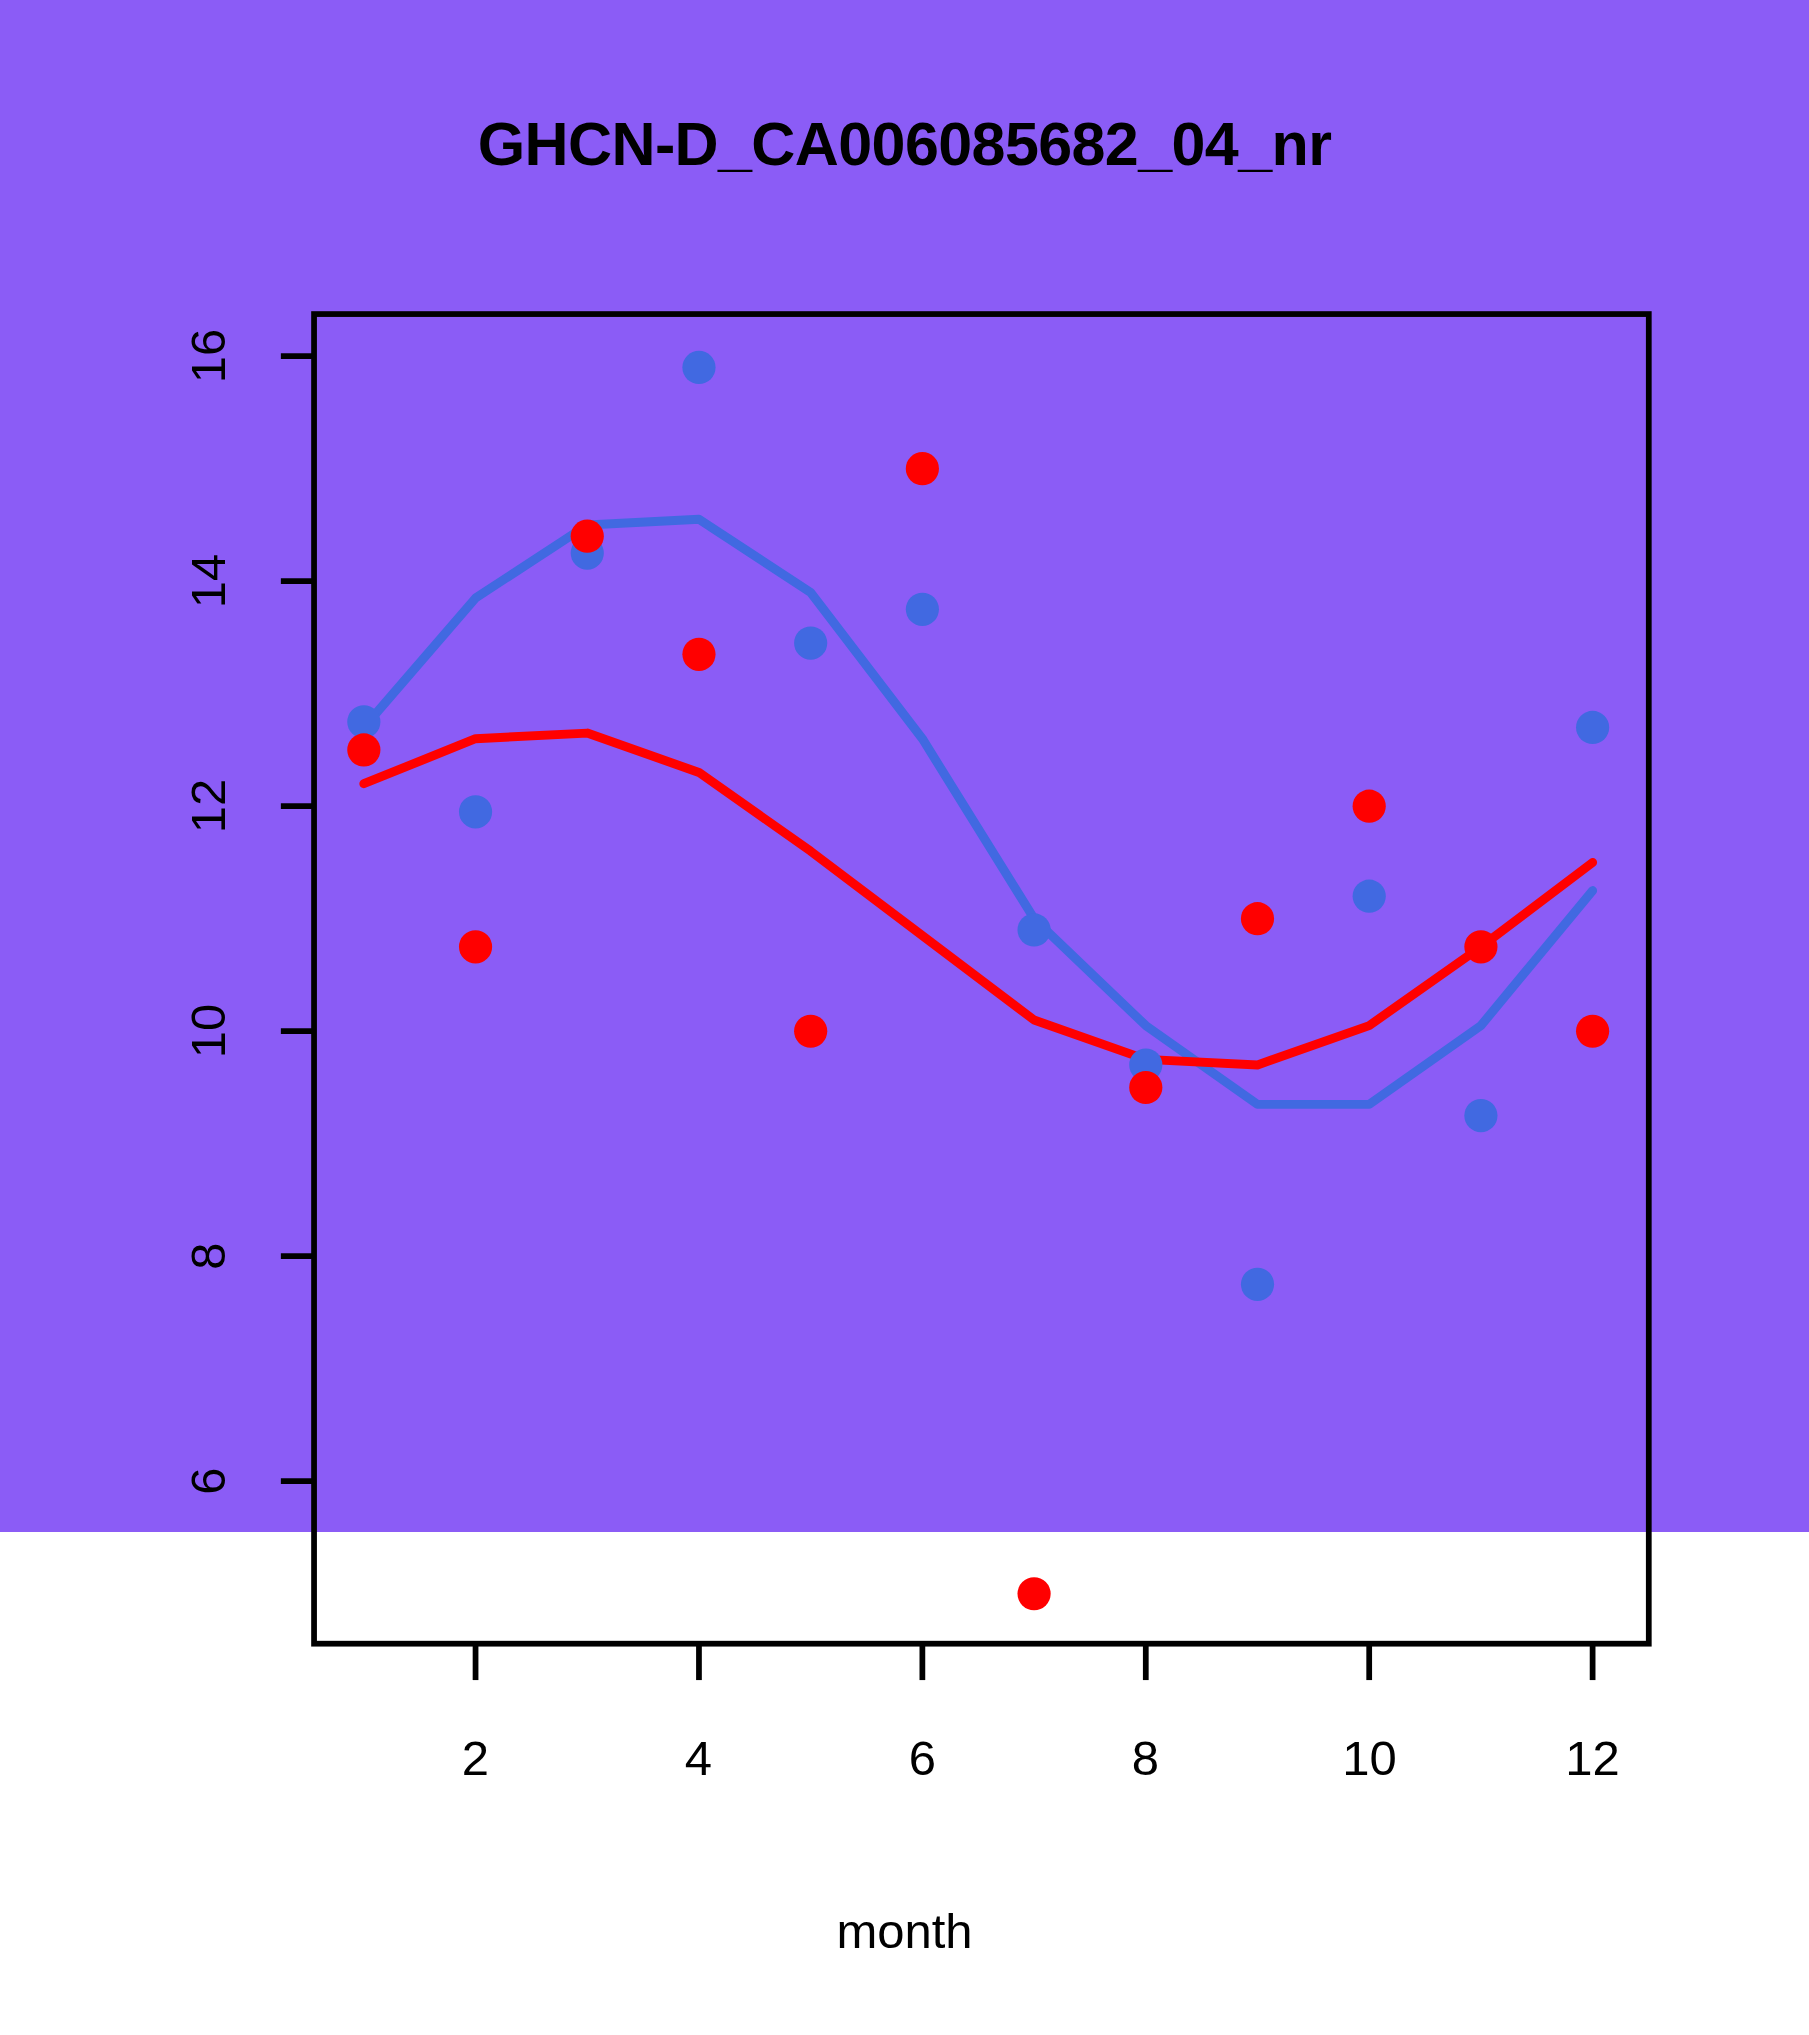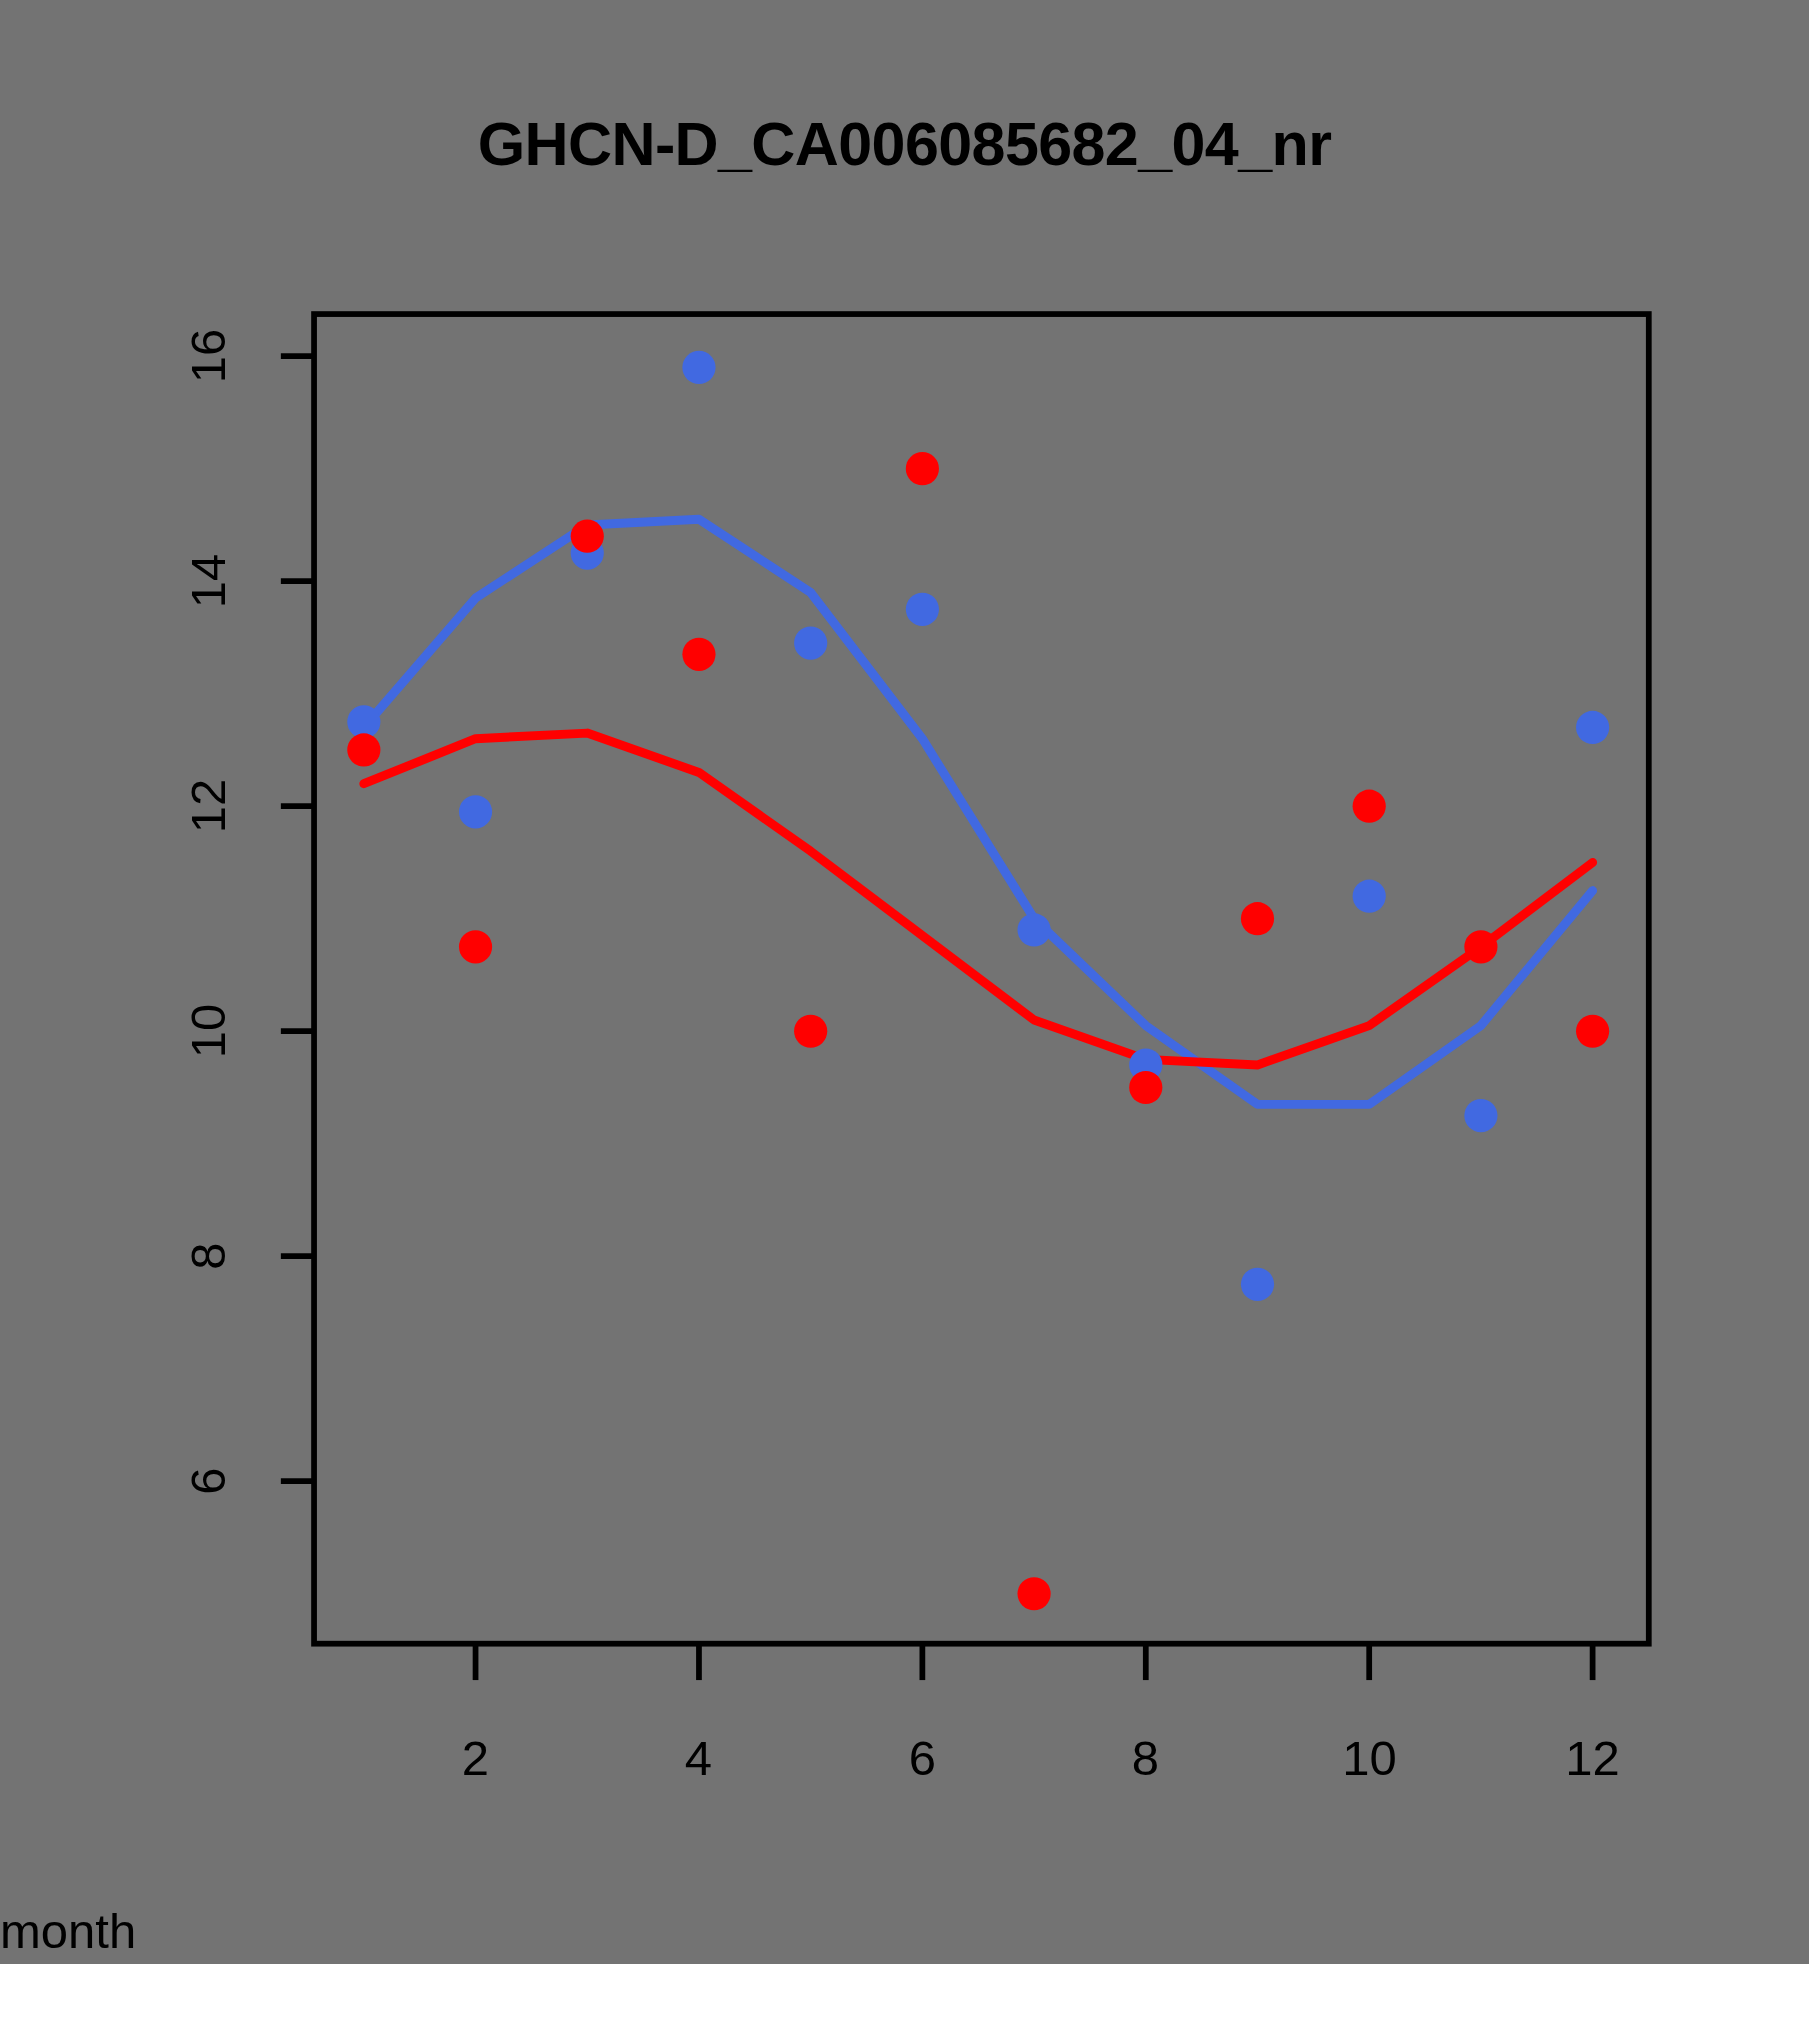--- a/index.html
+++ b/index.html
@@ -10,41 +10,41 @@
   body {
     width: 1809px;
     height: 2035px;
     font-family: "Liberation Sans", sans-serif;
     color: #000000;
     overflow: hidden;
   }
   #plot-root {
     position: relative;
     width: 1809px;
-    height: 1964px;
-    background: #737373;
+    height: 1532px;
+    background: #8b5cf6;
   }
   #chart-title {
     position: absolute;
     top: 109px;
     left: 0;
     width: 1809px;
     text-align: center;
     font-size: 61px;
     font-weight: bold;
     font-family: "Liberation Sans", sans-serif;
     letter-spacing: -0.6px;
     white-space: nowrap;
   }
   #xlabel {
     position: absolute;
     top: 1903px;
     left: 0;
     width: 1809px;
-    text-align: left;
+    text-align: center;
     font-size: 49px;
     font-family: "Liberation Sans", sans-serif;
   }
   #svg-canvas {
     position: absolute;
     top: 0;
     left: 0;
   }
   .ytick-label {
     position: absolute;

